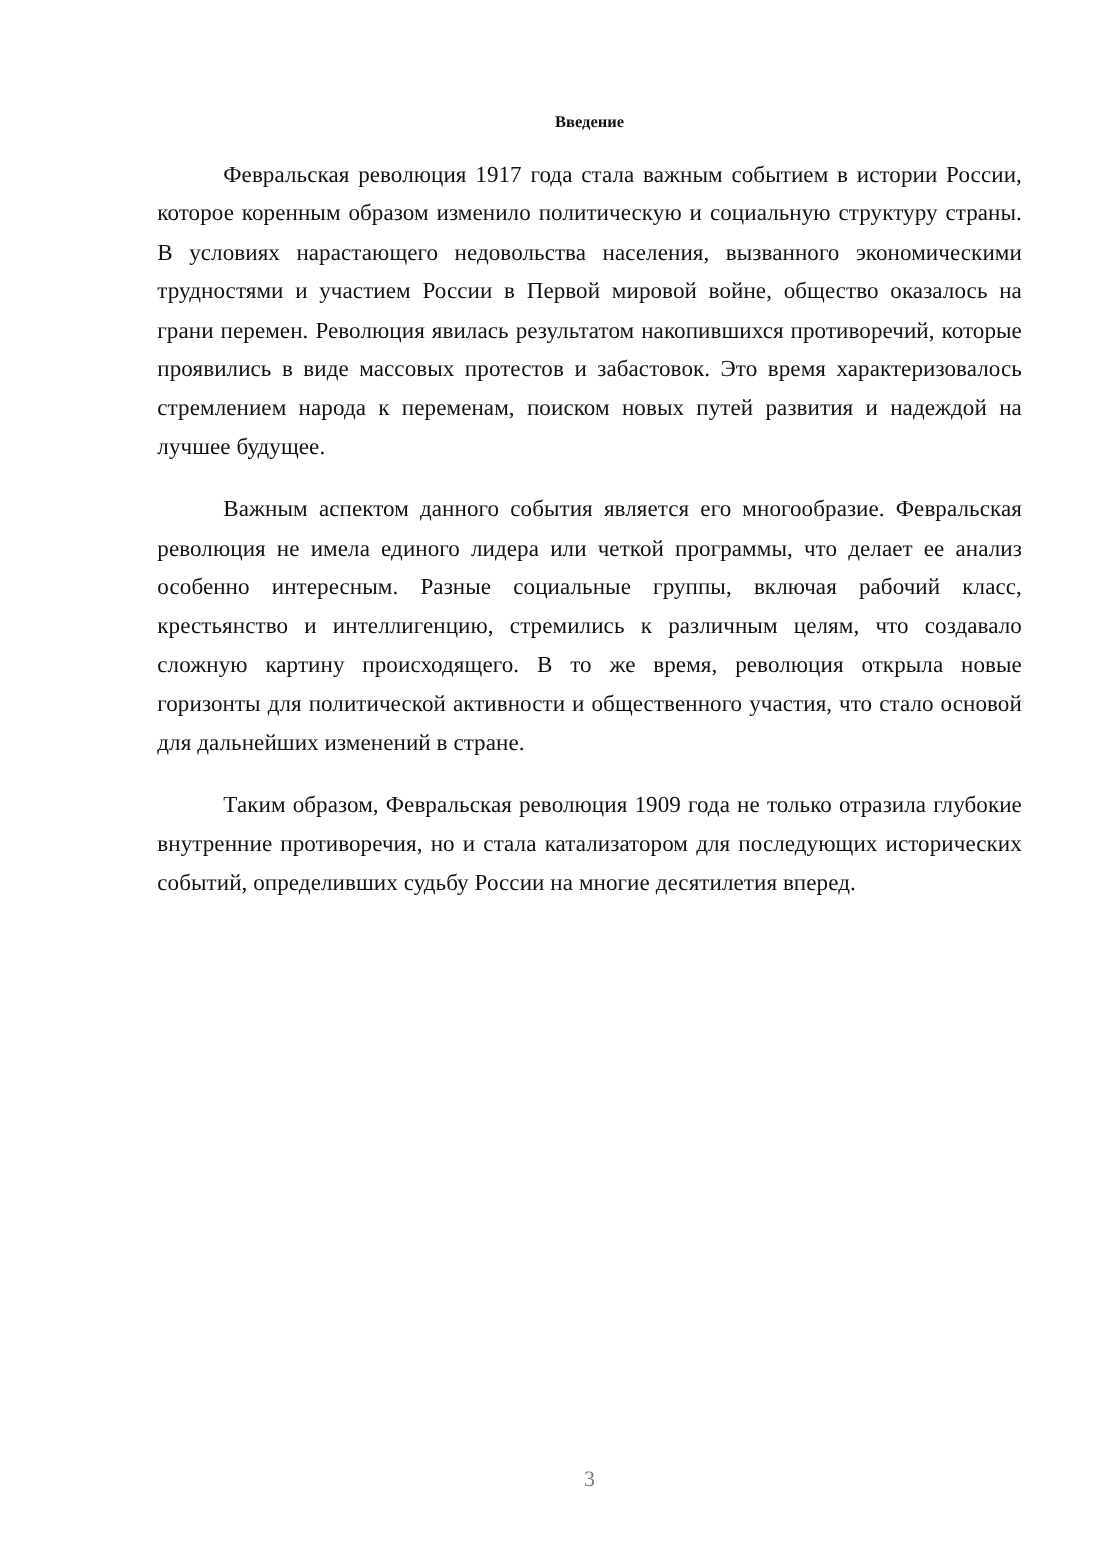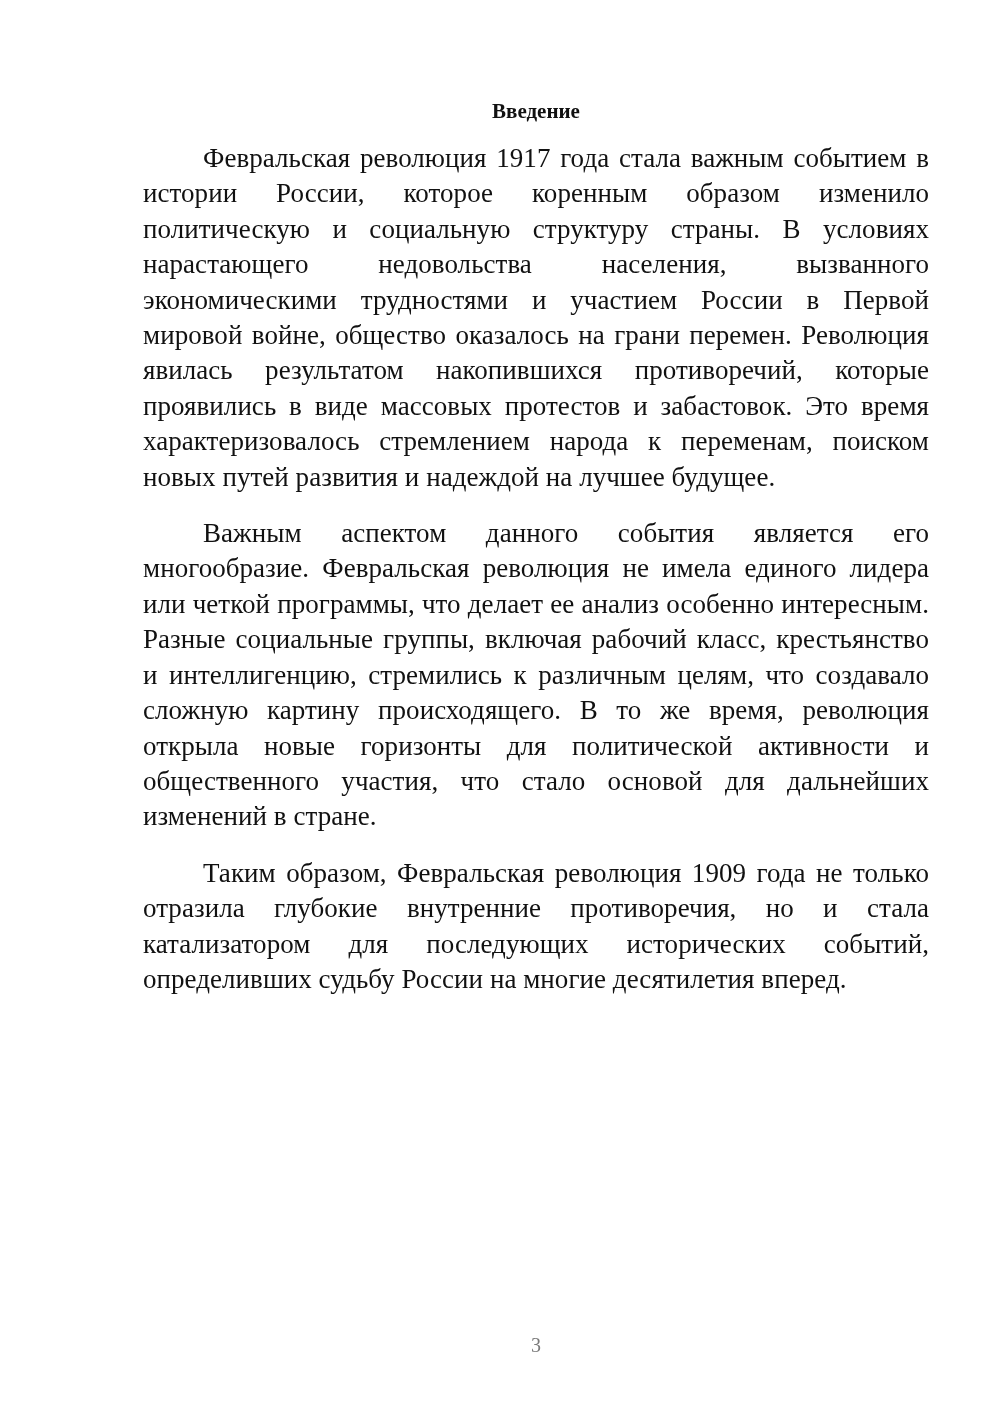--- a/index.html
+++ b/index.html
@@ -17,29 +17,29 @@
     }
     .page {
       position: absolute;
       left: 143px;
       top: 94px;
       width: 786px;
     }
     .heading {
       text-align: center;
       font-weight: bold;
-      font-size: 21px;
+      font-size: 15px;
       line-height: 35px;
       margin: 0 0 0 0;
       padding-left: 0;
       position: relative;
       left: 0;
     }
     .para {
-      font-size: 27px;
+      font-size: 21px;
       line-height: 35.4px;
       text-align: justify;
       text-indent: 60px;
       margin: 0 0 21px 0;
       letter-spacing: 0.05px;
     }
     .para:first-of-type {
       margin-top: 12px;
     }
     .page-number {

